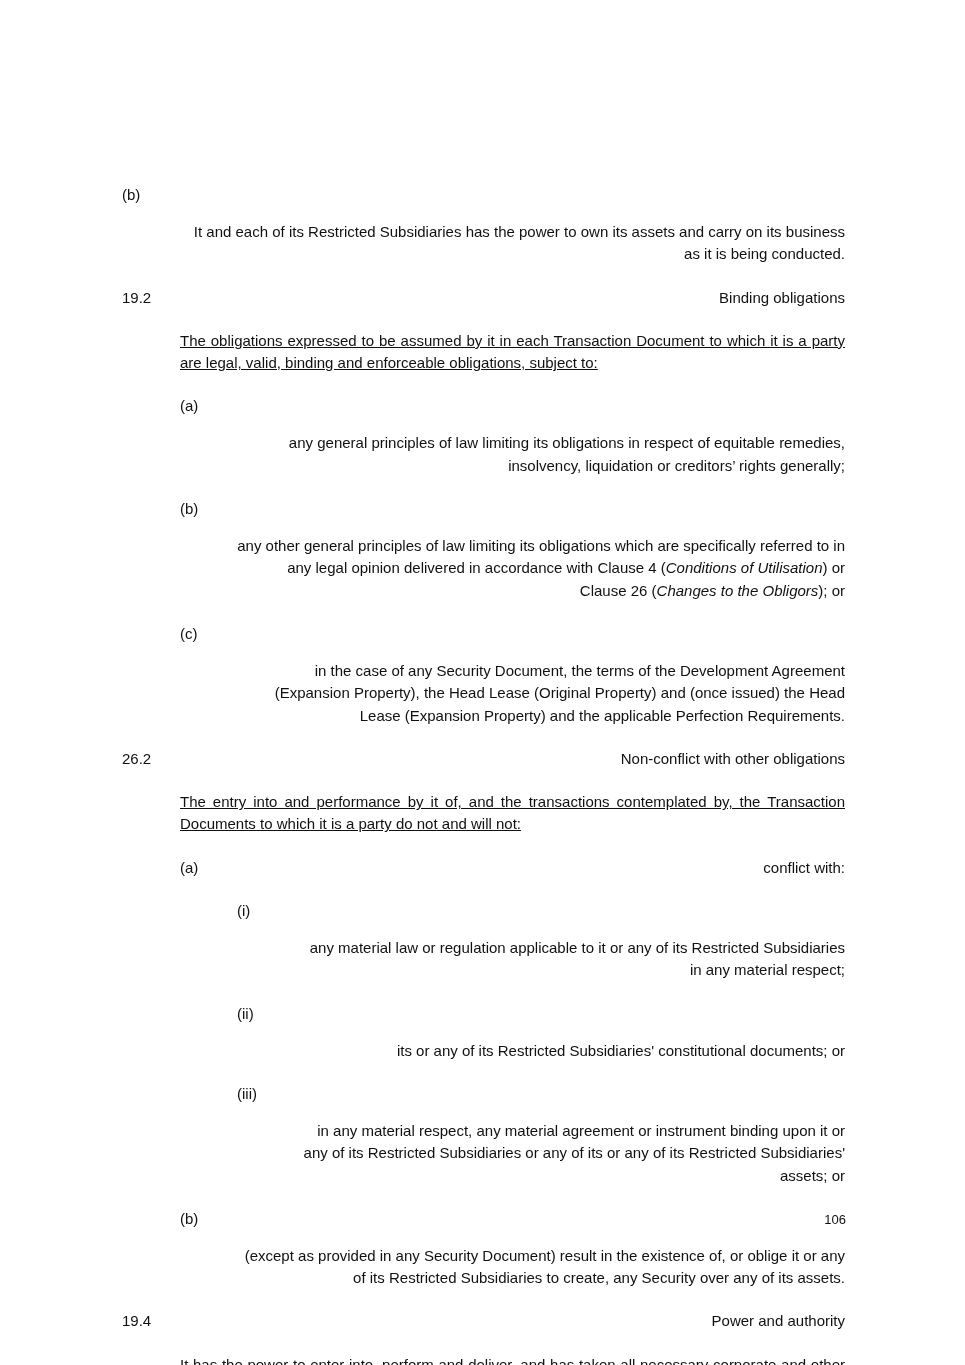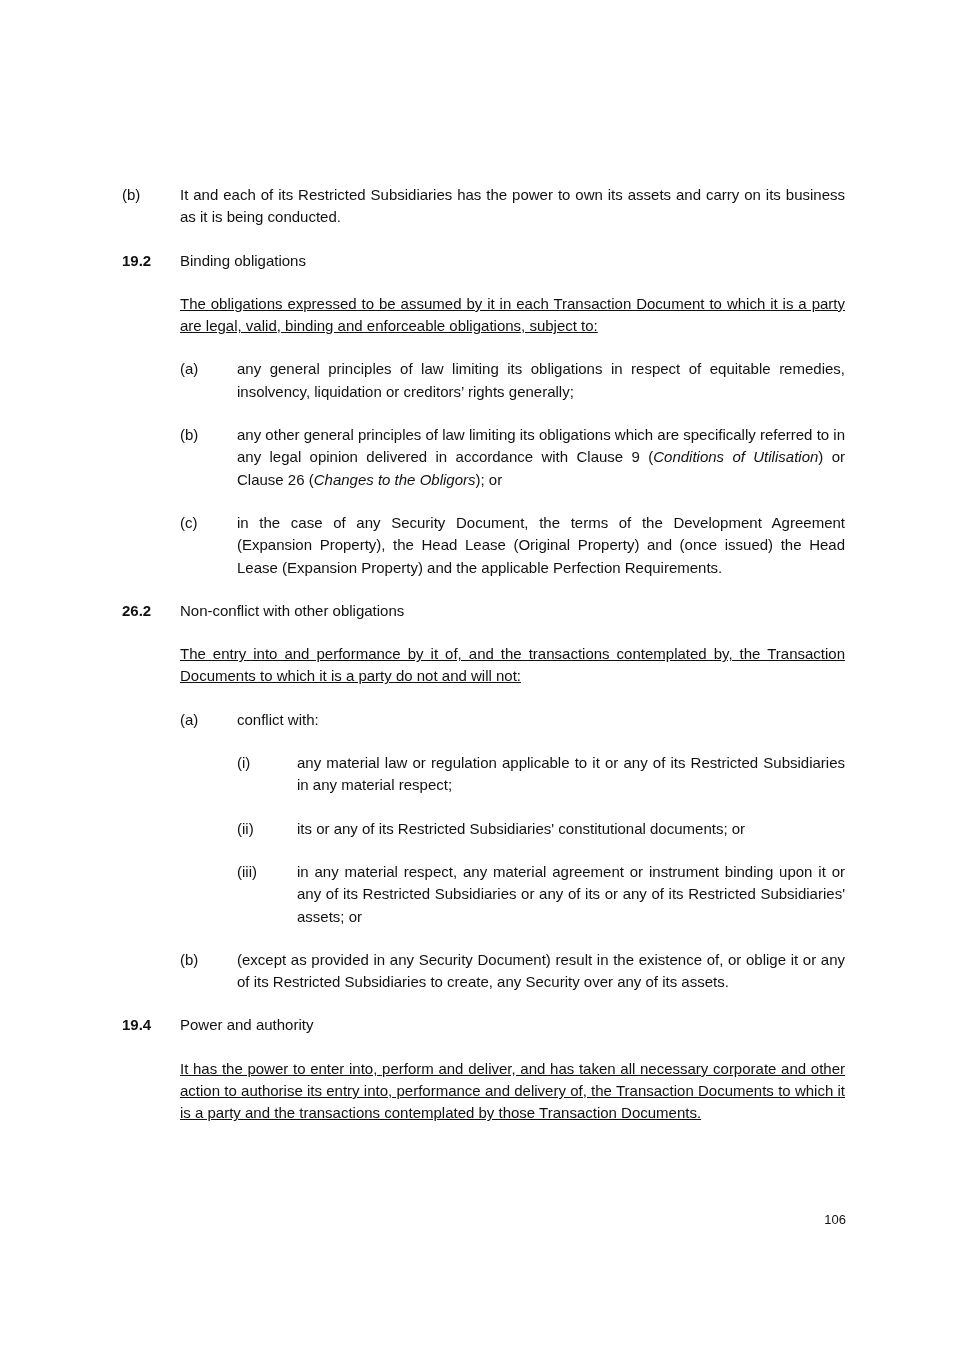--- a/index.html
+++ b/index.html
@@ -27,27 +27,28 @@
   }
   .row {
     display: flex;
     margin-bottom: 21px;
   }
   .row .label {
     flex: 0 0 58px;
   }
   .row .body {
     flex: 1;
+    text-align: right;
   }
   .lvl2 { margin-left: 58px; }
   .lvl2 .label { flex: 0 0 57px; }
   .lvl3 { margin-left: 115px; }
   .lvl3 .label { flex: 0 0 60px; }
-  .just { text-align: justify; }
-  .num { font-weight: bold; }
+  .just { text-align: justify; margin-top: 37px; }
+  .num { font-weight: normal; }
   .intro {
     margin-left: 58px;
     margin-bottom: 21px;
     text-align: justify;
     text-decoration: underline;
   }
   p { margin: 0; }
   .italic { font-style: italic; }
   .pagenum {
     position: absolute;
@@ -75,21 +76,21 @@
 
     <p class="intro">The obligations expressed to be assumed by it in each Transaction Document to which it is a party are legal, valid, binding and enforceable obligations, subject to:</p>
 
     <div class="row lvl2">
       <span class="label">(a)</span>
       <p class="body just">any general principles of law limiting its obligations in respect of equitable remedies, insolvency, liquidation or creditors’ rights generally;</p>
     </div>
 
     <div class="row lvl2">
       <span class="label">(b)</span>
-      <p class="body just"><span>any other general principles of law limiting its obligations which are specifically referred to in any legal opinion delivered in accordance with Clause 9 (</span><span class="italic">Conditions of Utilisation</span><span>) or Clause 26 (</span><span class="italic">Changes to the Obligors</span><span>); or</span></p>
+      <p class="body just"><span>any other general principles of law limiting its obligations which are specifically referred to in any legal opinion delivered in accordance with Clause 4 (</span><span class="italic">Conditions of Utilisation</span><span>) or Clause 26 (</span><span class="italic">Changes to the Obligors</span><span>); or</span></p>
     </div>
 
     <div class="row lvl2">
       <span class="label">(c)</span>
       <p class="body just">in the case of any Security Document, the terms of the Development Agreement (Expansion Property), the Head Lease (Original Property) and (once issued) the Head Lease (Expansion Property) and the applicable Perfection Requirements.</p>
     </div>
 
     <div class="row">
       <span class="label num">26.2</span>
       <p class="body">Non-conflict with other obligations</p>

